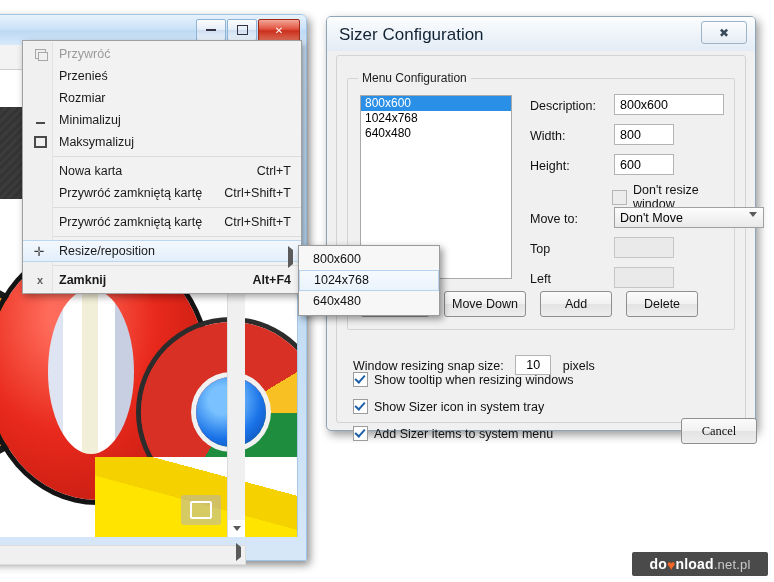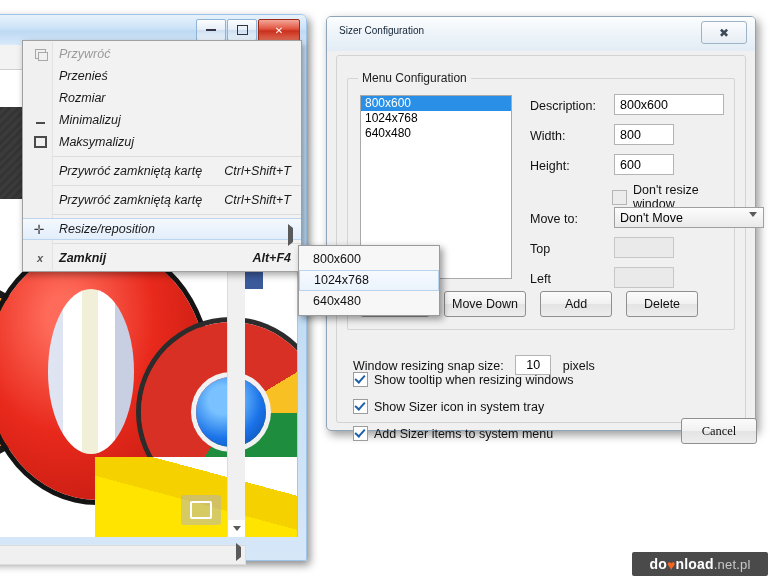--- a/index.html
+++ b/index.html
@@ -135,21 +135,21 @@
     box-shadow:2px 3px 7px rgba(0,0,0,.35);
     padding:2px 0;
   }
   #system-menu .gutter{
     position:absolute;left:1px;top:1px;bottom:1px;width:28px;
     background:#f0f0f0;border-right:1px solid #e2e2e2;
   }
   .menuitem{
     position:relative;height:22px;line-height:22px;
     padding-left:36px;padding-right:26px;
-    font-size:12.5px;color:#1a1a1a;white-space:nowrap;font-style:italic;
+    font-size:12.5px;color:#1a1a1a;white-space:nowrap;
   }
   .menuitem.disabled{color:#9a9a9a;}
   .menuitem.bold{font-weight:bold;}
   .menuitem.hl{
     background:linear-gradient(to bottom,#f3f8fd,#e3eefb);
     border-top:1px solid #bcd6ef;border-bottom:1px solid #bcd6ef;
     height:20px;line-height:20px;
   }
   .menuitem .accel{position:absolute;right:10px;top:0;}
   .menuitem .sub{position:absolute;right:8px;top:6px;}
@@ -181,21 +181,21 @@
   #sizer-dialog{
     left:326px;top:16px;width:428px;height:413px;
     background:#f0f0f0;border:1px solid #8ea4b8;border-radius:5px;
     box-shadow:3px 4px 10px rgba(0,0,0,.4);
   }
   #sizer-titlebar{
     left:0;top:0;right:0;height:34px;
     background:linear-gradient(to bottom,#fcfdfe 0%,#eef4fa 50%,#e3ecf5 100%);
     border-radius:4px 4px 0 0;
   }
-  #sizer-title{left:12px;top:8px;font-size:10px;color:#123;}
+  #sizer-title{left:12px;top:8px;font-size:17px;color:#123;}
   #sizer-close{
     right:8px;top:4px;width:44px;height:21px;
     background:linear-gradient(to bottom,#fbfcfd,#e6edf4);
     border:1px solid #9fb3c6;border-radius:3px;
     display:flex;align-items:center;justify-content:center;
     color:#3b4a5a;font-size:12px;font-weight:bold;
   }
   #sizer-body{left:1px;top:34px;right:1px;bottom:1px;background:#f0f0f0;border-radius:0 0 4px 4px;}
 
   #sizer-panel{
@@ -343,20 +343,24 @@
   <div class="menuitem">
     <span class="mi-icon">
         <span class="ic-max"></span>
       </span>
     <span>Maksymalizuj</span>
   </div>
 
   <div class="menusep"></div>
 
   <div class="menuitem">
+    <span>Nowa karta</span>
+    <span class="accel">Ctrl+T</span>
+  </div>
+  <div class="menuitem">
     <span>Przywróć zamkniętą kartę</span>
     <span class="accel">Ctrl+Shift+T</span>
   </div>
 
   <div class="menusep"></div>
 
   <div class="menuitem">
     <span>Przywróć zamkniętą kartę</span>
     <span class="accel">Ctrl+Shift+T</span>
   </div>

